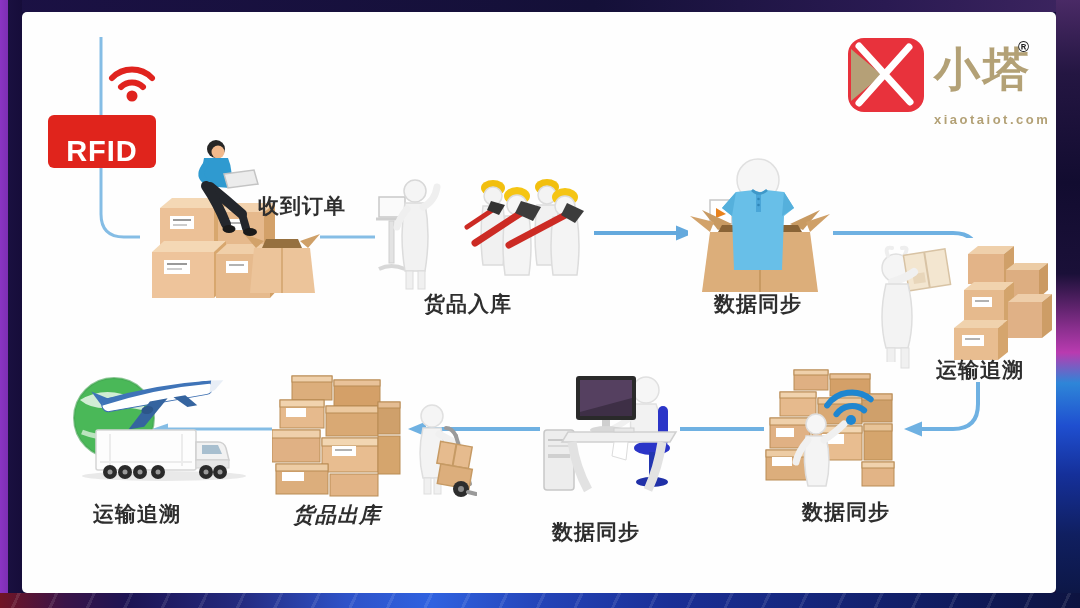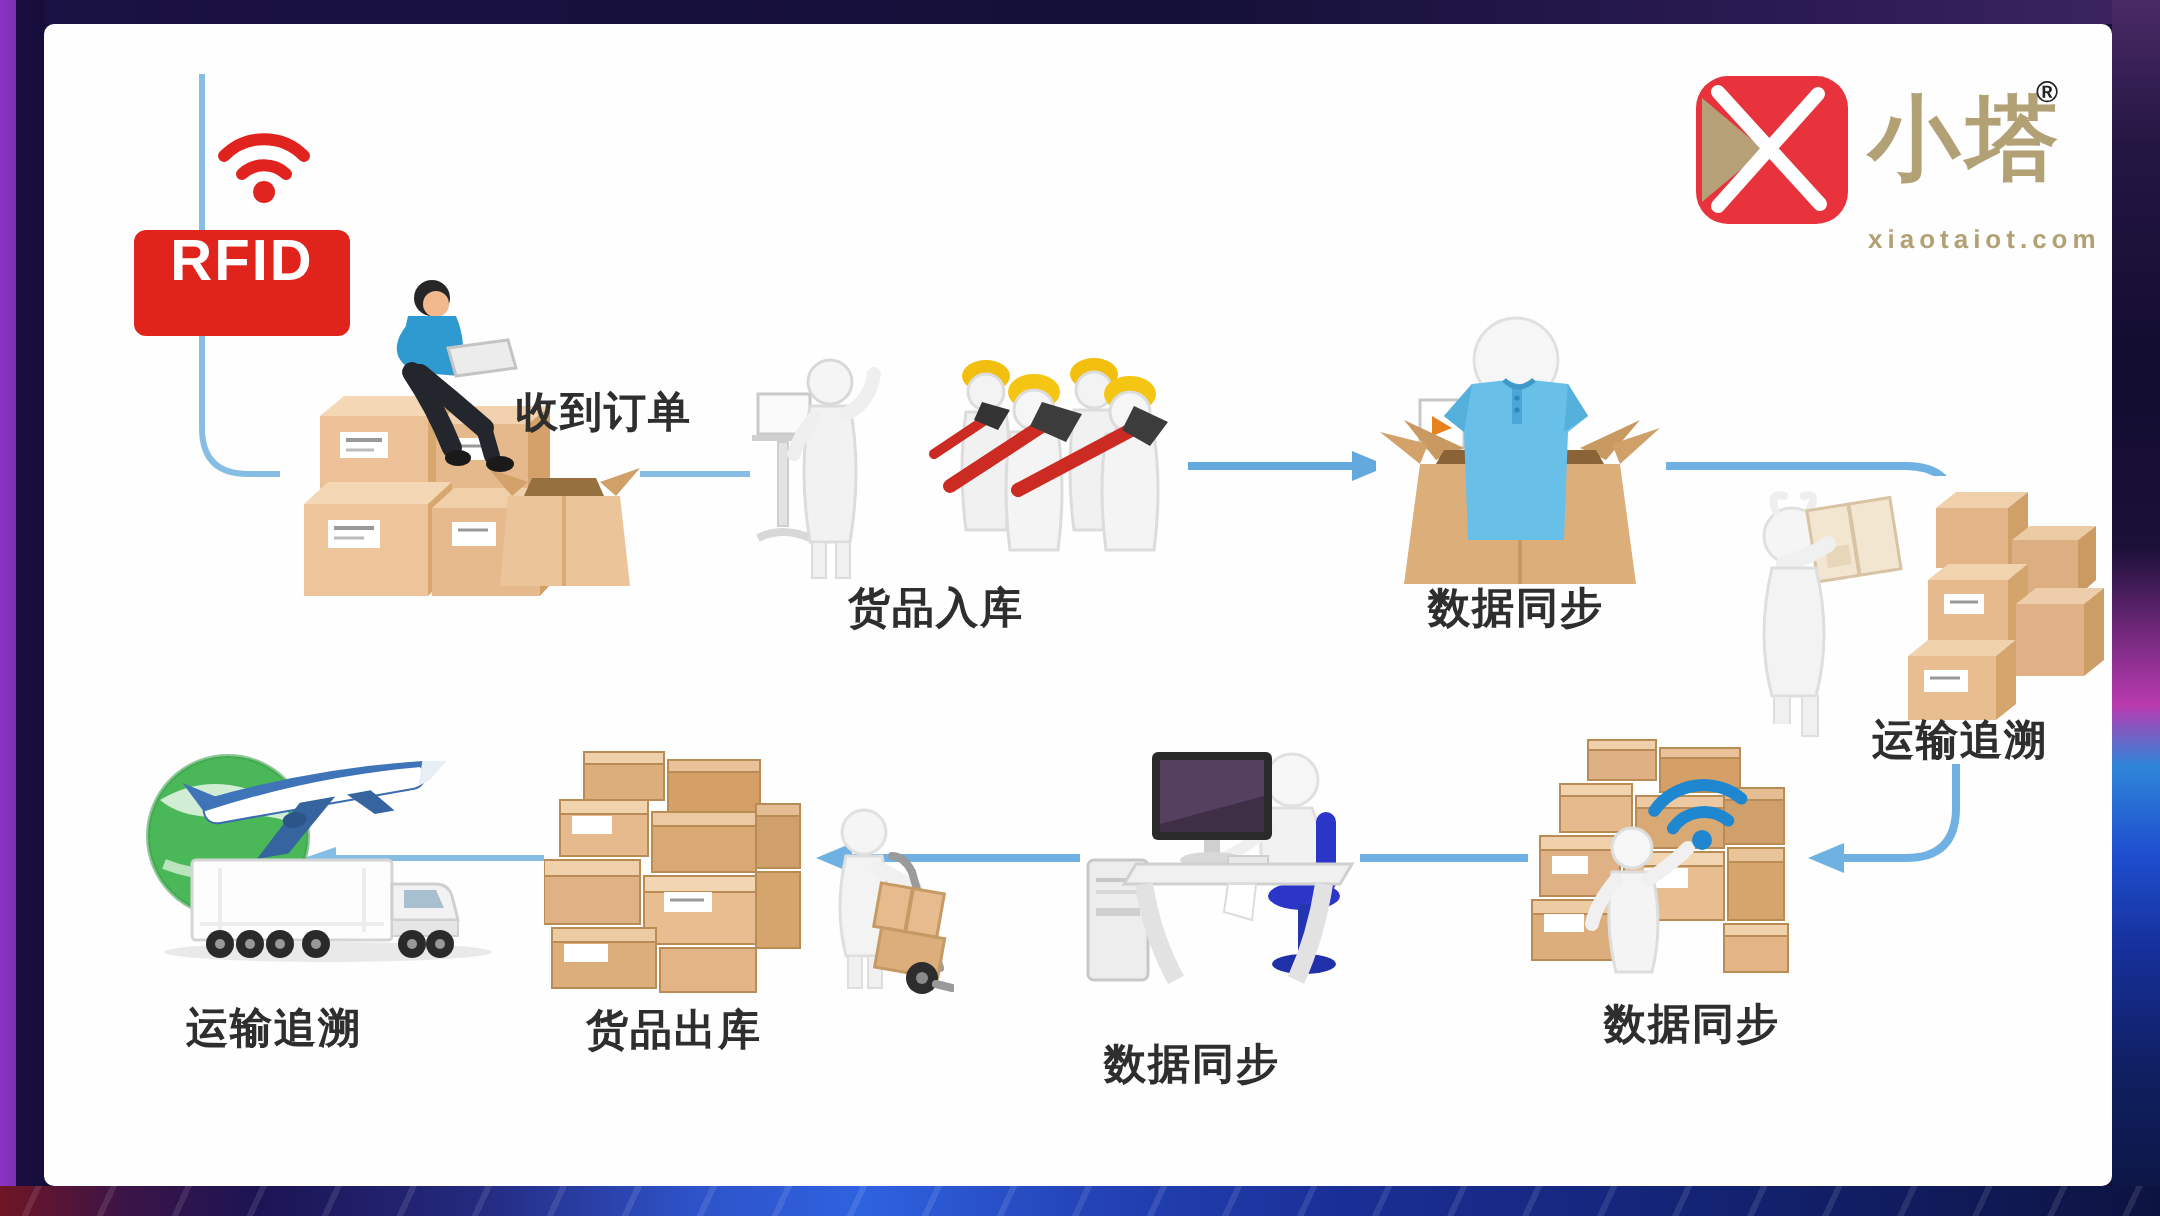--- a/index.html
+++ b/index.html
@@ -16,22 +16,22 @@
   .frame-bottom{position:absolute;left:0;bottom:0;width:1080px;height:15px;
     background:
       repeating-linear-gradient(115deg,rgba(255,255,255,0) 0 16px,rgba(255,255,255,.10) 16px 19px,rgba(255,255,255,0) 19px 34px),
       linear-gradient(90deg,#701525 0%,#3a1448 6%,#1c1454 12%,#242a7e 22%,#2e52c8 32%,#2f62e0 40%,#2444b8 50%,#1a2f96 62%,#15267c 75%,#101c5e 88%,#0d1340 100%);}
   .canvas{position:absolute;left:22px;top:12px;width:1034px;height:581px;background:#fefefe;border-radius:5px;z-index:0;}
   .flow-svg{position:absolute;left:0;top:0;width:1080px;height:608px;z-index:1;pointer-events:none;}
   .illus{position:absolute;z-index:3;}
   .illus svg{display:block;}
   .step-label{position:absolute;z-index:6;font-weight:700;font-size:21px;color:#2e2e2e;white-space:nowrap;letter-spacing:1px;}
   
-  .rfid-badge{position:absolute;left:67px;top:115px;width:108px;height:53px;background:#e0241c;border-radius:6px;
-    display:flex;align-items:flex-start;justify-content:center;z-index:4;
+  .rfid-badge{position:absolute;left:48px;top:115px;width:108px;height:53px;background:#e0241c;border-radius:6px;
+    display:flex;align-items:flex-end;justify-content:center;z-index:4;
     color:#ffffff;font-weight:700;font-size:29px;letter-spacing:1px;}
   .wifi-red{position:absolute;left:104px;top:56px;z-index:4;}
   
   .brand{position:absolute;left:846px;top:36px;z-index:4;display:flex;align-items:flex-start;}
   .brand-texts{margin-left:8px;position:relative;}
   .brand-reg{position:absolute;left:84px;top:2px;font-size:15px;color:#222;font-weight:700;}
   .brand-name{font-size:46px;line-height:46px;font-weight:700;color:#b3a176;letter-spacing:3px;margin-top:10px;}
   .brand-domain{font-size:13px;font-weight:700;color:#b3a176;letter-spacing:2.5px;margin-top:20px;}
 </style>
 </head>
@@ -410,15 +410,15 @@
       </g>
     </svg>
   </div>
 
   <div class="step-label" style="left:258px;top:192px;">收到订单</div>
   <div class="step-label" style="left:424px;top:290px;">货品入库</div>
   <div class="step-label" style="left:714px;top:290px;">数据同步</div>
   <div class="step-label" style="left:936px;top:356px;">运输追溯</div>
   <div class="step-label" style="left:802px;top:498px;">数据同步</div>
   <div class="step-label" style="left:552px;top:498px;margin-top:20px;">数据同步</div>
-  <div class="step-label" style="left:293px;top:501px;">货品出库</div>
+  <div class="step-label" style="left:293px;top:501px;font-style:italic;">货品出库</div>
   <div class="step-label" style="left:93px;top:500px;">运输追溯</div>
 </div>
 
 </body></html>

